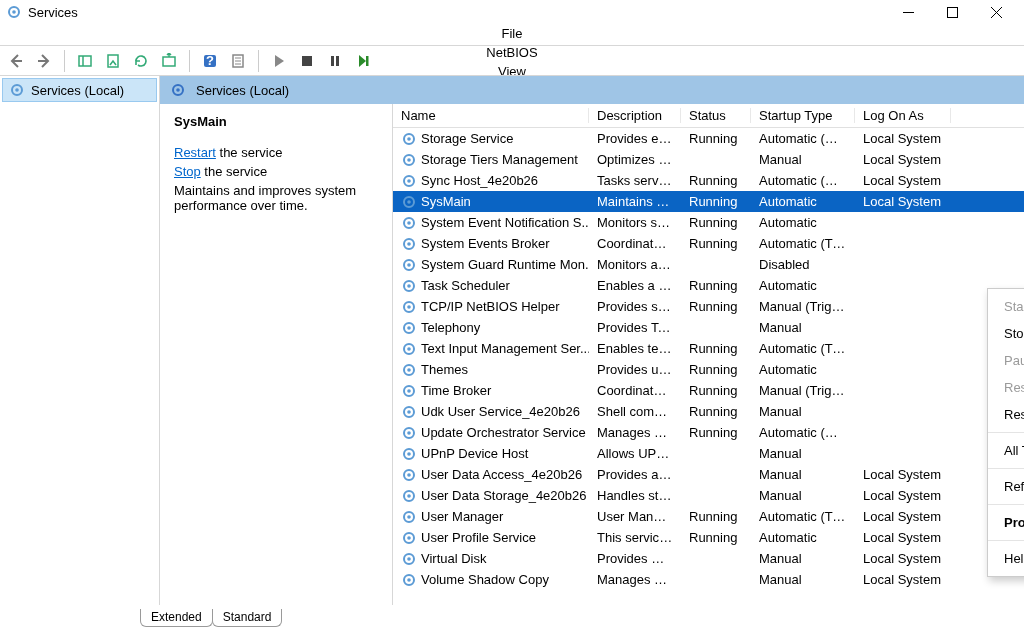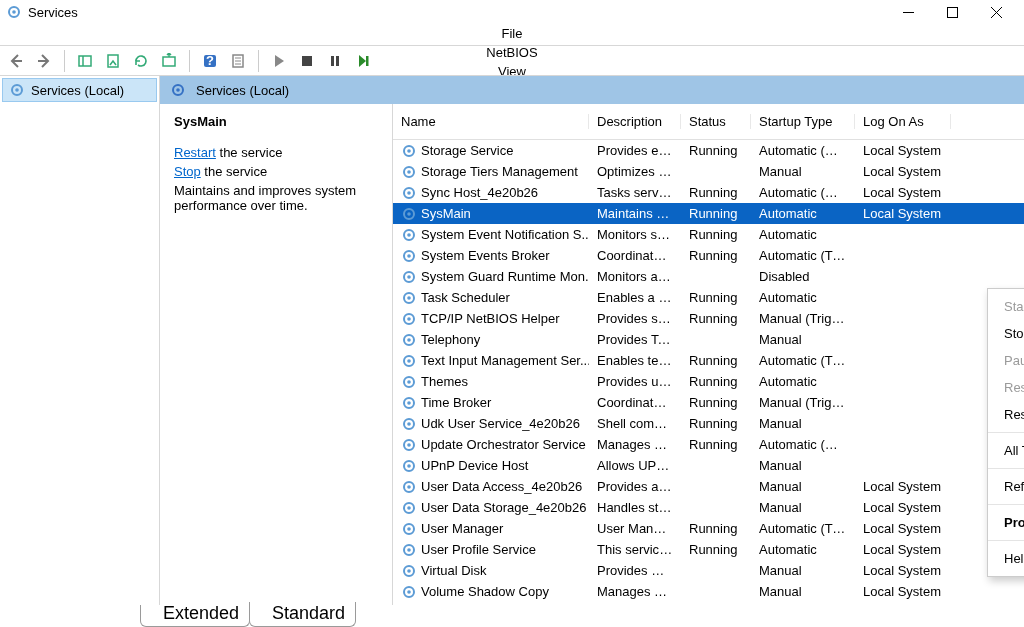--- a/index.html
+++ b/index.html
@@ -34,37 +34,37 @@
 .body { flex: 1; display: flex; overflow: hidden; min-width: 0; }
 
 .detail-pane { width: 232px; padding: 10px 14px; }
 .detail-pane .svc-name { font-weight: 600; margin-bottom: 16px; }
 .detail-pane .action-line { margin-bottom: 4px; }
 .detail-pane a { color: #0066cc; text-decoration: underline; }
 .detail-pane .desc-label { margin-top: 26px; }
 .detail-pane .desc { margin-top: 2px; }
 
 .list-pane { flex: 1; display: flex; flex-direction: column; min-width: 0; border-left: 1px solid #d7d7d7; }
-.cols { display: flex; height: 36px; border-bottom: 1px solid #e0e0e0; align-items: center; background: #fff; }
+.cols { display: flex; height: 24px; border-bottom: 1px solid #e0e0e0; align-items: center; background: #fff; }
 .col { padding: 0 8px 0 8px; border-right: 1px solid #e8e8e8; overflow: hidden; white-space: nowrap; text-overflow: ellipsis; }
 .c-name { width: 196px; }
 .c-desc { width: 92px; }
 .c-status { width: 70px; }
 .c-startup { width: 104px; }
 .c-logon { width: 96px; }
 .rows { flex: 1; overflow: hidden; }
 .row { display: flex; height: 21px; align-items: center; white-space: nowrap; }
 .row .cell { padding: 0 8px; overflow: hidden; text-overflow: ellipsis; }
 .row .name-cell { display: flex; align-items: center; gap: 4px; }
 .row.selected { background: #0a64c4; color: #fff; }
 
 .gear-icon { width: 16px; height: 16px; flex: 0 0 16px; }
 
 .tabs { height: 22px; display: flex; align-items: flex-end; padding-left: 140px; gap: 0; }
-.tab { border: 1px solid #9a9a9a; border-top: none; border-radius: 0 0 6px 6px; padding: 1px 10px 2px 22px; margin-right: -1px; font-size: 18px; background: #fff; }
+.tab { border: 1px solid #9a9a9a; border-top: none; border-radius: 0 0 6px 6px; padding: 1px 10px 2px 10px; margin-right: -1px; font-size: 12px; background: #fff; }
 
 
 .ctx { position: absolute; top: 212px; left: 827px; width: 157px; background: #fff; border: 1px solid #ccc; box-shadow: 2px 4px 8px rgba(0,0,0,0.2); padding: 4px 0; z-index: 50; }
 .ctx .mi { padding: 6px 16px; font-size: 13px; display: flex; justify-content: space-between; align-items: center; }
 .ctx .mi.disabled { color: #9a9a9a; }
 .ctx .sep2 { height: 1px; background: #e4e4e4; margin: 4px 0; }
 .ctx .mi.bold { font-weight: 600; }
 </style>
 </head>
 <body>

